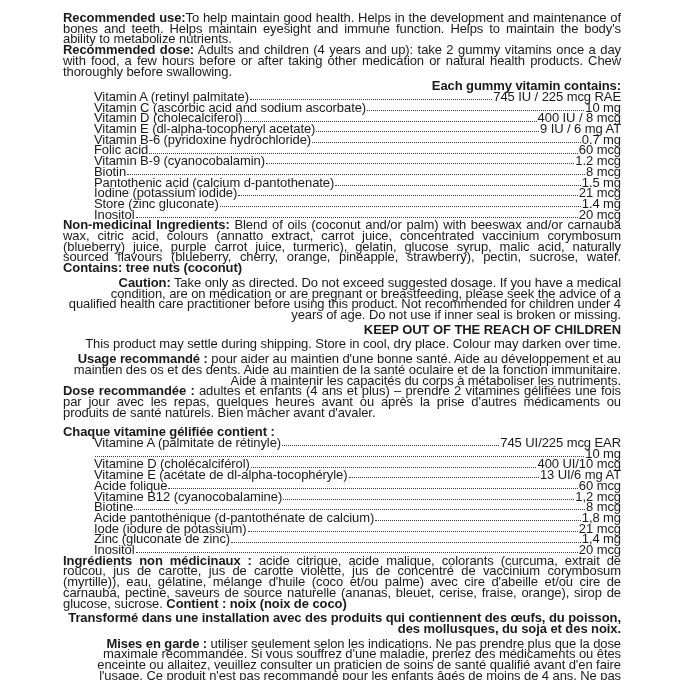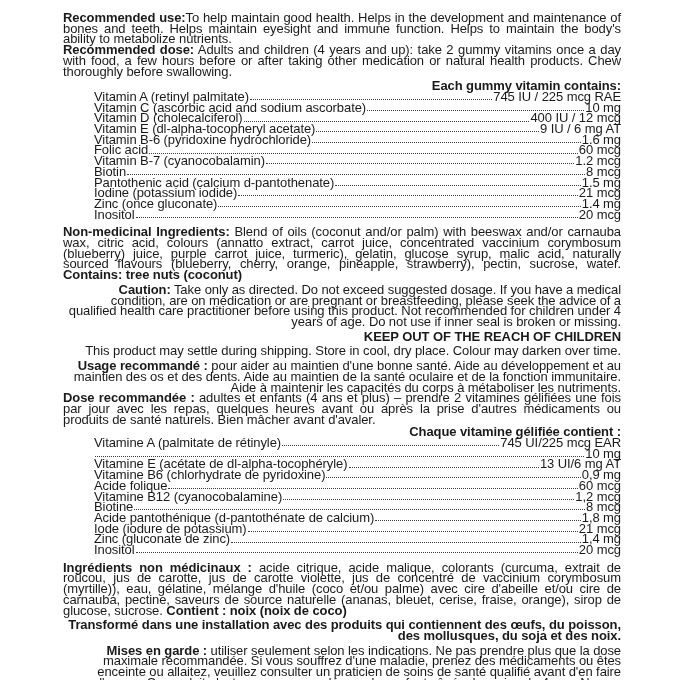--- a/index.html
+++ b/index.html
@@ -11,23 +11,23 @@
     box-sizing: border-box;
     padding: 13px 59px 0 63px;
     font-size: 13px;
     line-height: 10.7px;
     color: #1a1a1a;
     letter-spacing: -0.08px;
   }
   .para { margin: 0; text-align: justify; }
   .heading { margin: 0; font-weight: 700; text-align: left; }
   b { font-weight: 700; }
-  .g2 { margin-top: 2px; text-align: right; }
+  .g2 { margin-top: 9px; }
   .g4 { margin-top: 4px; text-align: right; }
-  .g7 { margin-top: 7px; }
+  .g7 { }
   .ing-table { margin: 0; }
   .ing-row { display: flex; line-height: 10.7px; margin-left: 31px; }
   .ing-name { white-space: nowrap; }
   .ing-val { white-space: nowrap; }
   .ing-dots {
     flex: 1 1 auto;
     min-width: 8px;
     border-bottom: 1px dotted #3c3c3c;
     margin: 0 1px 2.5px 1px;
   }
@@ -54,43 +54,43 @@
 
         <div class="ing-row">
           <span class="ing-name">Vitamin C (ascorbic acid and sodium ascorbate)</span>
           <span class="ing-dots"></span>
           <span class="ing-val">10 mg</span>
         </div>
 
         <div class="ing-row">
           <span class="ing-name">Vitamin D (cholecalciferol)</span>
           <span class="ing-dots"></span>
-          <span class="ing-val">400 IU / 12 mcg</span>
+          <span class="ing-val">400 IU / 8 mcg</span>
         </div>
 
         <div class="ing-row">
           <span class="ing-name">Vitamin E (dl-alpha-tocopheryl acetate)</span>
           <span class="ing-dots"></span>
           <span class="ing-val">9 IU / 6 mg AT</span>
         </div>
 
         <div class="ing-row">
           <span class="ing-name">Vitamin B-6 (pyridoxine hydrochloride)</span>
           <span class="ing-dots"></span>
-          <span class="ing-val">1.6 mg</span>
+          <span class="ing-val">0.7 mg</span>
         </div>
 
         <div class="ing-row">
           <span class="ing-name">Folic acid</span>
           <span class="ing-dots"></span>
           <span class="ing-val">60 mcg</span>
         </div>
 
         <div class="ing-row">
-          <span class="ing-name">Vitamin B-7 (cyanocobalamin)</span>
+          <span class="ing-name">Vitamin B-9 (cyanocobalamin)</span>
           <span class="ing-dots"></span>
           <span class="ing-val">1.2 mcg</span>
         </div>
 
         <div class="ing-row">
           <span class="ing-name">Biotin</span>
           <span class="ing-dots"></span>
           <span class="ing-val">8 mcg</span>
         </div>
 
@@ -100,21 +100,21 @@
           <span class="ing-val">1.5 mg</span>
         </div>
 
         <div class="ing-row">
           <span class="ing-name">Iodine (potassium iodide)</span>
           <span class="ing-dots"></span>
           <span class="ing-val">21 mcg</span>
         </div>
 
         <div class="ing-row">
-          <span class="ing-name">Zinc (once gluconate)</span>
+          <span class="ing-name">Store (zinc gluconate)</span>
           <span class="ing-dots"></span>
           <span class="ing-val">1.4 mg</span>
         </div>
 
         <div class="ing-row">
           <span class="ing-name">Inositol</span>
           <span class="ing-dots"></span>
           <span class="ing-val">20 mcg</span>
         </div>
       </div>
@@ -142,32 +142,32 @@
           <span class="ing-name">Vitamine A (palmitate de rétinyle)</span>
           <span class="ing-dots"></span>
           <span class="ing-val">745 UI/225 mcg EAR</span>
         </div>
 
         <div class="ing-row">
           <span class="ing-dots"></span>
           <span class="ing-val">10 mg</span>
         </div>
 
+        <div class="ing-row">
+          <span class="ing-name">Vitamine D (cholécalciférol)</span>
+          <span class="ing-dots"></span>
+          <span class="ing-val">400 UI/10 mcg</span>
+        </div>
 
         <div class="ing-row">
           <span class="ing-name">Vitamine E (acétate de dl-alpha-tocophéryle)</span>
           <span class="ing-dots"></span>
           <span class="ing-val">13 UI/6 mg AT</span>
         </div>
 
-        <div class="ing-row">
-          <span class="ing-name">Vitamine B6 (chlorhydrate de pyridoxine)</span>
-          <span class="ing-dots"></span>
-          <span class="ing-val">0,9 mg</span>
-        </div>
 
         <div class="ing-row">
           <span class="ing-name">Acide folique</span>
           <span class="ing-dots"></span>
           <span class="ing-val">60 mcg</span>
         </div>
 
         <div class="ing-row">
           <span class="ing-name">Vitamine B12 (cyanocobalamine)</span>
           <span class="ing-dots"></span>

